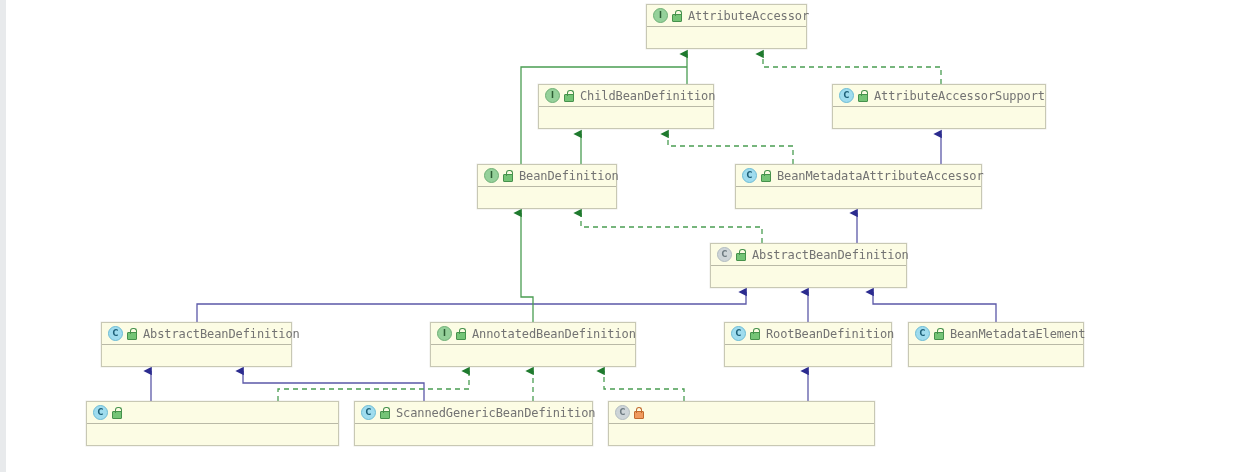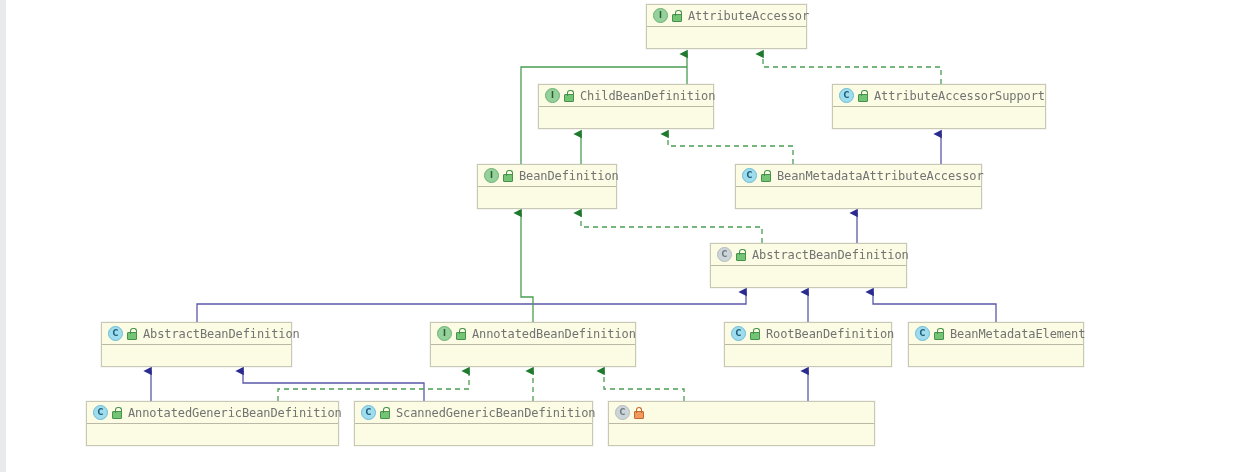--- a/index.html
+++ b/index.html
@@ -277,21 +277,20 @@
           <span class="type-icon cls">C</span>
           <span class="vis-icon pub"></span>
           <span class="node-label">BeanMetadataElement</span>
         </div>
         <div class="node-body"></div>
       </div>
       <div class="uml-node" style="left: 86px; top: 401px; width: 253px;">
         <div class="node-header">
           <span class="type-icon cls">C</span>
           <span class="vis-icon pub"></span>
-          <span class="node-label">AnnotatedGenericBeanDefinition</span>
         </div>
         <div class="node-body"></div>
       </div>
       <div class="uml-node" style="left: 354px; top: 401px; width: 239px;">
         <div class="node-header">
           <span class="type-icon cls">C</span>
           <span class="vis-icon pub"></span>
           <span class="node-label">ScannedGenericBeanDefinition</span>
         </div>
         <div class="node-body"></div>

